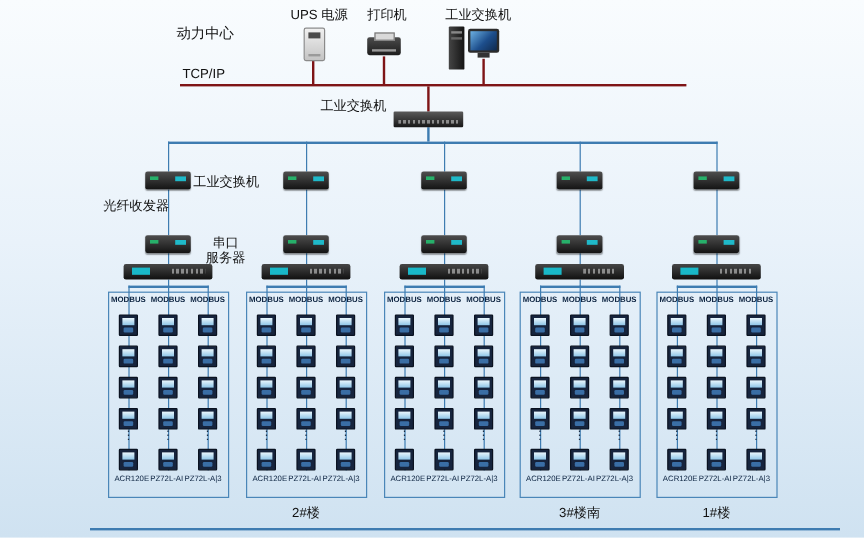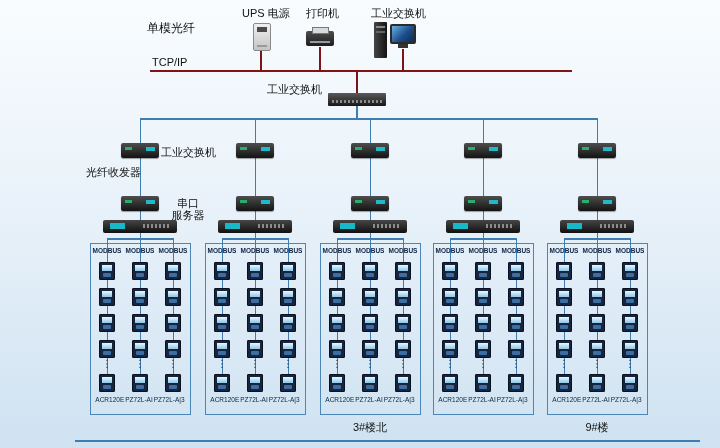--- a/index.html
+++ b/index.html
@@ -53,21 +53,21 @@
   .models{position:absolute;left:7px;width:101px;top:278px;text-align:center;font-size:6.5px;
     color:#0c2340;white-space:nowrap;z-index:4;letter-spacing:0;}
   .models span{margin:0 0.5px;}
   .bname{position:absolute;left:0;width:115px;top:302px;text-align:center;font-size:11px;color:#111;z-index:4;}
 </style>
 </head>
 <body>
 
 <div class="stage">
 
-  <div class="lbl" style="left:147px;top:22px;font-size:12px">单模光纤</div>
+  <div class="lbl" style="left:147px;top:22px;font-size:12px">动力中心</div>
 
   <div class="lbl" style="left:242px;top:7px">UPS 电源</div>
   <div class="ups" style="left:253px;top:23px"></div>
 
   <div class="lbl" style="left:306px;top:7px">打印机</div>
   <div class="printer" style="left:306px;top:31px"></div>
 
   <div class="lbl" style="left:371px;top:7px">工业交换机</div>
   <div class="tower" style="left:374px;top:22px"></div>
   <div class="monitor" style="left:390px;top:24px"></div>
@@ -169,20 +169,21 @@
     <div class="dots" style="left:52.5px;top:240px">⋮</div>
     <div class="dots" style="left:85.5px;top:240px">⋮</div>
 
     <div class="meter" style="left:16.5px;top:256px"></div>
     <div class="meter" style="left:49.5px;top:256px"></div>
     <div class="meter" style="left:82.5px;top:256px"></div>
 
     <div class="models">
       <span>ACR120E</span><span>PZ72L-AI</span><span>PZ72L-A|3</span>
     </div>
+    <div class="bname">2#楼</div>
   </div>
 
   <div class="branch" style="left: 312.5px;">
     <div class="vl" style="left:57px;top:0;height:25px"></div>
     <div class="transceiver" style="left:38px;top:25px"></div>
     <div class="vl" style="left:57px;top:40px;height:38px"></div>
     <div class="transceiver" style="left:38px;top:78px"></div>
     <div class="vl" style="left:57px;top:93px;height:9px"></div>
     <div class="serialsrv" style="left:20px;top:102px"></div>
     <div class="vl" style="left:57px;top:115px;height:6px"></div>
@@ -212,21 +213,20 @@
     <div class="dots" style="left:52.5px;top:240px">⋮</div>
     <div class="dots" style="left:85.5px;top:240px">⋮</div>
 
     <div class="meter" style="left:16.5px;top:256px"></div>
     <div class="meter" style="left:49.5px;top:256px"></div>
     <div class="meter" style="left:82.5px;top:256px"></div>
 
     <div class="models">
       <span>ACR120E</span><span>PZ72L-AI</span><span>PZ72L-A|3</span>
     </div>
-    <div class="bname">3#楼北</div>
   </div>
 
   <div class="branch" style="left: 425.5px;">
     <div class="vl" style="left:57px;top:0;height:25px"></div>
     <div class="transceiver" style="left:38px;top:25px"></div>
     <div class="vl" style="left:57px;top:40px;height:38px"></div>
     <div class="transceiver" style="left:38px;top:78px"></div>
     <div class="vl" style="left:57px;top:93px;height:9px"></div>
     <div class="serialsrv" style="left:20px;top:102px"></div>
     <div class="vl" style="left:57px;top:115px;height:6px"></div>
@@ -256,20 +256,21 @@
     <div class="dots" style="left:52.5px;top:240px">⋮</div>
     <div class="dots" style="left:85.5px;top:240px">⋮</div>
 
     <div class="meter" style="left:16.5px;top:256px"></div>
     <div class="meter" style="left:49.5px;top:256px"></div>
     <div class="meter" style="left:82.5px;top:256px"></div>
 
     <div class="models">
       <span>ACR120E</span><span>PZ72L-AI</span><span>PZ72L-A|3</span>
     </div>
+    <div class="bname">3#楼南</div>
   </div>
 
   <div class="branch" style="left: 539.5px;">
     <div class="vl" style="left:57px;top:0;height:25px"></div>
     <div class="transceiver" style="left:38px;top:25px"></div>
     <div class="vl" style="left:57px;top:40px;height:38px"></div>
     <div class="transceiver" style="left:38px;top:78px"></div>
     <div class="vl" style="left:57px;top:93px;height:9px"></div>
     <div class="serialsrv" style="left:20px;top:102px"></div>
     <div class="vl" style="left:57px;top:115px;height:6px"></div>
@@ -299,18 +300,18 @@
     <div class="dots" style="left:52.5px;top:240px">⋮</div>
     <div class="dots" style="left:85.5px;top:240px">⋮</div>
 
     <div class="meter" style="left:16.5px;top:256px"></div>
     <div class="meter" style="left:49.5px;top:256px"></div>
     <div class="meter" style="left:82.5px;top:256px"></div>
 
     <div class="models">
       <span>ACR120E</span><span>PZ72L-AI</span><span>PZ72L-A|3</span>
     </div>
-    <div class="bname">9#楼</div>
+    <div class="bname">1#楼</div>
   </div>
 </div>
 
   <div class="hl" style="left:75px;top:440px;width:625px"></div>
 </div>
 
 </body></html>

